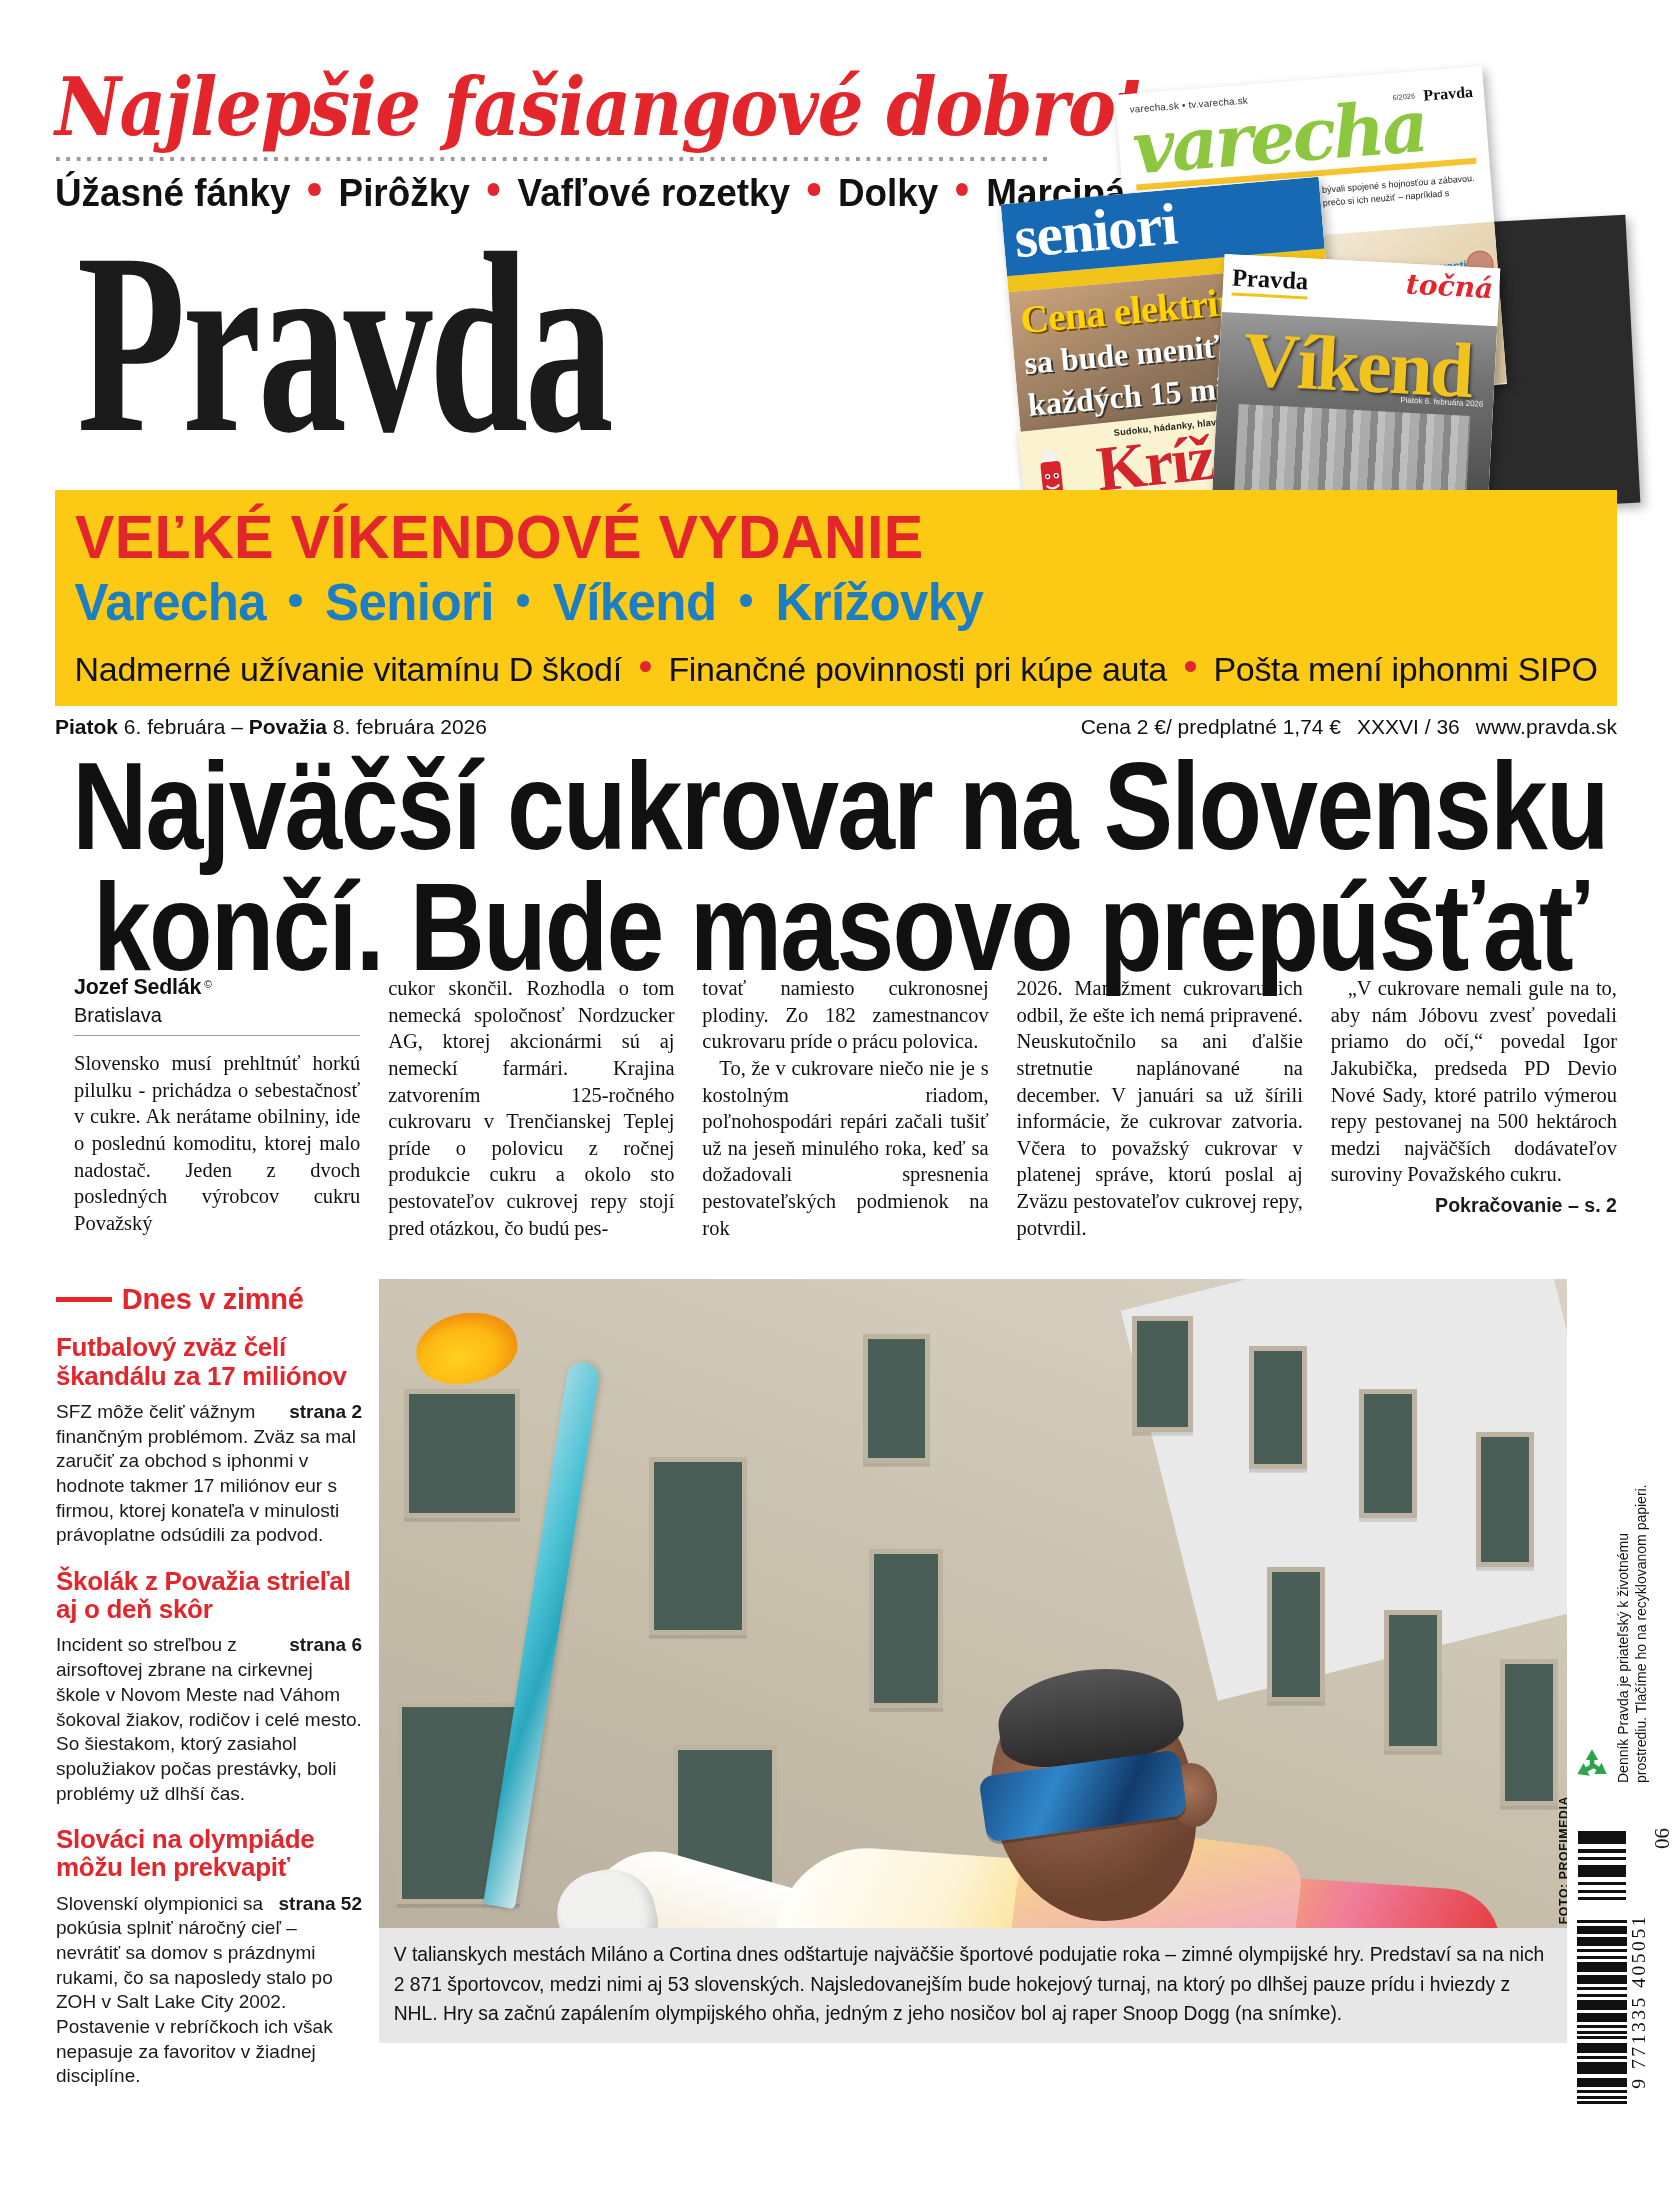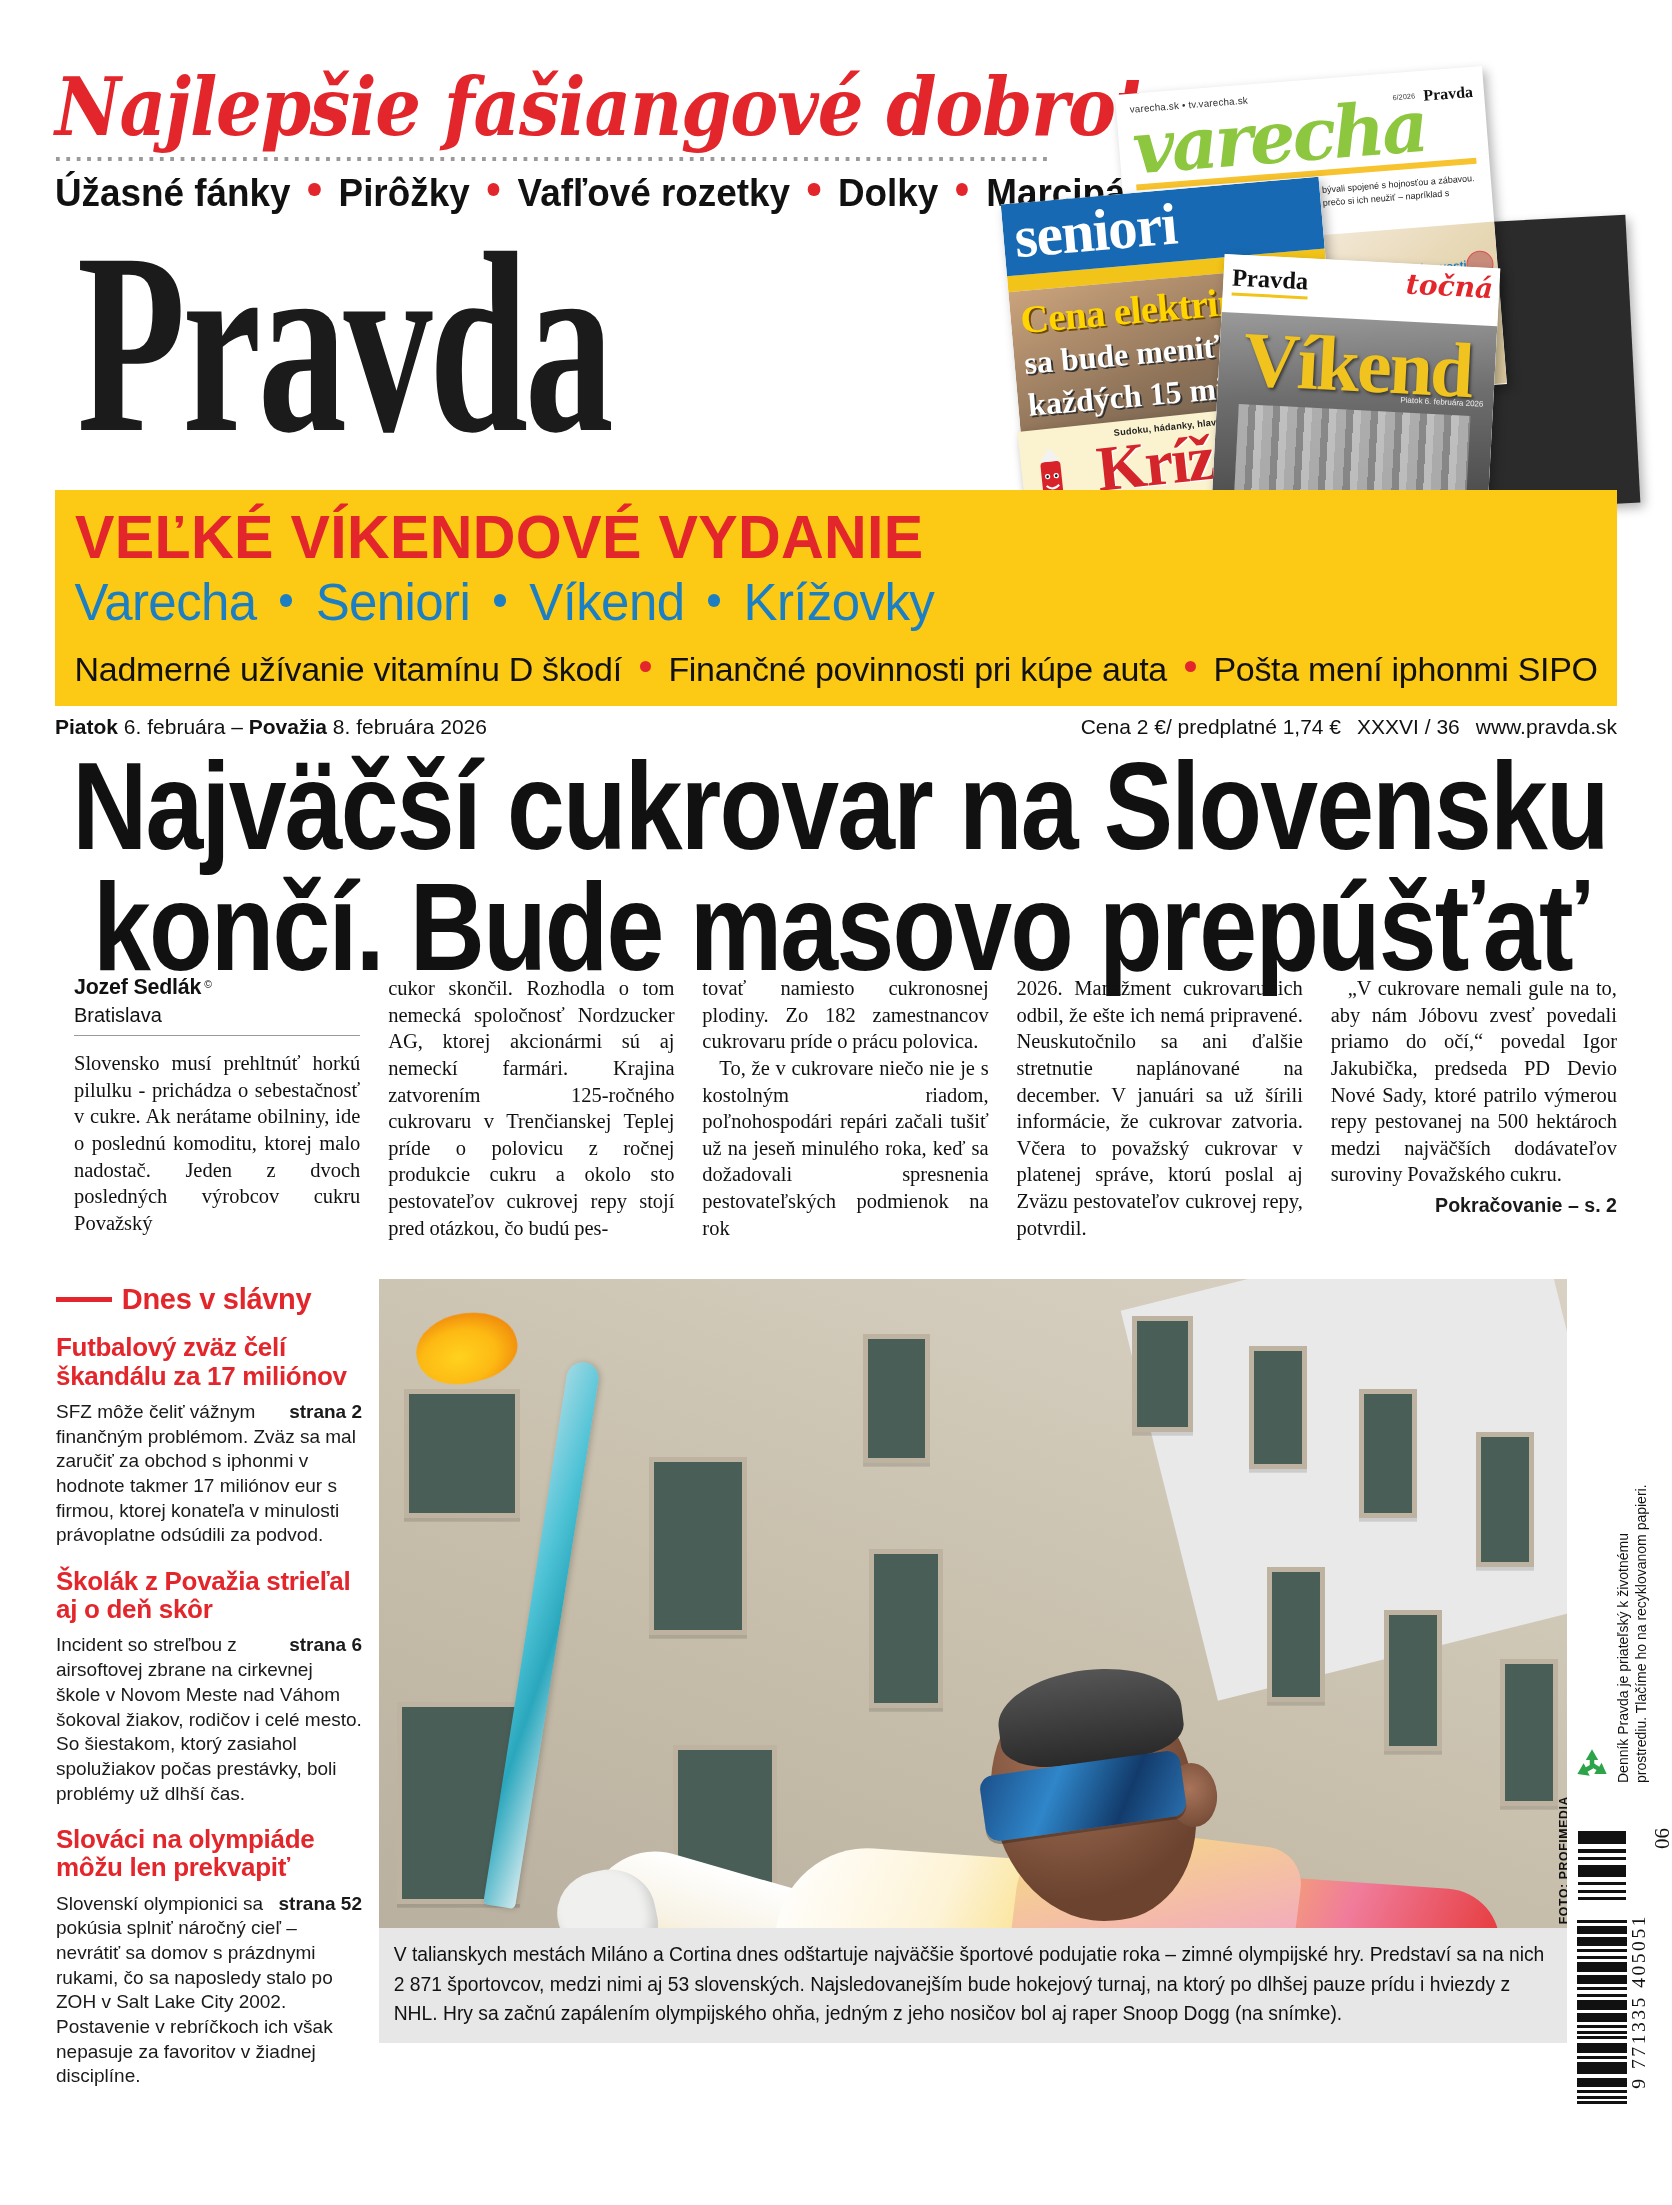--- a/index.html
+++ b/index.html
@@ -133,21 +133,21 @@
     position: absolute; left: 55px; top: 490px; width: 1562px; height: 216px;
     background: #FCC914;
   }
   .yb-title {
     position: absolute; left: 19.6px; top: 11px;
     font-weight: 700; font-size: 58px; color: #E3262B; letter-spacing: 0.3px;
     transform: scaleX(1.02) scaleY(1.06); transform-origin: left top; white-space: nowrap;
   }
   .yb-sub {
     position: absolute; left: 19.6px; top: 83px;
-    font-weight: 400; font-size: 51px; color: #1C7FC4; letter-spacing: -0.6px; white-space: nowrap;
+    font-weight: 700; font-size: 51px; color: #1C7FC4; letter-spacing: -0.6px; white-space: nowrap;
   }
   .yb-sub .bullet-blue {
     display: inline-block; width: 12.3px; height: 12.3px; border-radius: 50%;
     background: #1C7FC4; vertical-align: 13.5px; margin: 0 9.8px;
   }
   .yb-foot {
     position: absolute; left: 19.6px; top: 160px;
     font-size: 34px; color: #111; white-space: nowrap; letter-spacing: -0.3px;
   }
   .yb-foot .bullet-red { vertical-align: 8.6px; width:11px; height:11px; margin: 0 8.6px;}
@@ -493,21 +493,21 @@
       <div class="ptext">
           <p style="text-indent:17px">„V cukrovare nemali gule na to, aby nám Jóbovu zvesť povedali priamo do očí,“ povedal Igor Jakubička, predseda PD Devio Nové Sady, ktoré patrilo výmerou repy pestovanej na 500 hektároch medzi najväčších dodávateľov suroviny Považského cukru.</p>
         </div>
       <div class="contin">Pokračovanie – s. 2</div>
     </div>
   </div>
 
   <div class="sidebar">
     <div class="dnes-head">
       <span class="dnes-line"></span>
-      <span class="dnes-title">Dnes v slávny</span>
+      <span class="dnes-title">Dnes v zimné</span>
     </div>
 
     <div class="sb-item first">
       <div class="sb-h">Futbalový zväz čelí škandálu za 17 miliónov</div>
       <div class="sb-p"><span class="sb-page">strana 2</span><span>SFZ môže čeliť vážnym finančným problémom. Zväz sa mal zaručiť za obchod s iphonmi v hodnote takmer 17 miliónov eur s firmou, ktorej konateľa v minulosti právoplatne odsúdili za podvod.</span></div>
     </div>
 
     <div class="sb-item">
       <div class="sb-h">Školák z Považia strieľal aj o deň skôr</div>
       <div class="sb-p"><span class="sb-page">strana 6</span><span>Incident so streľbou z airsoftovej zbrane na cirkevnej škole v Novom Meste nad Váhom šokoval žiakov, rodičov i celé mesto. So šiestakom, ktorý zasiahol spolužiakov počas prestávky, boli problémy už dlhší čas.</span></div>

